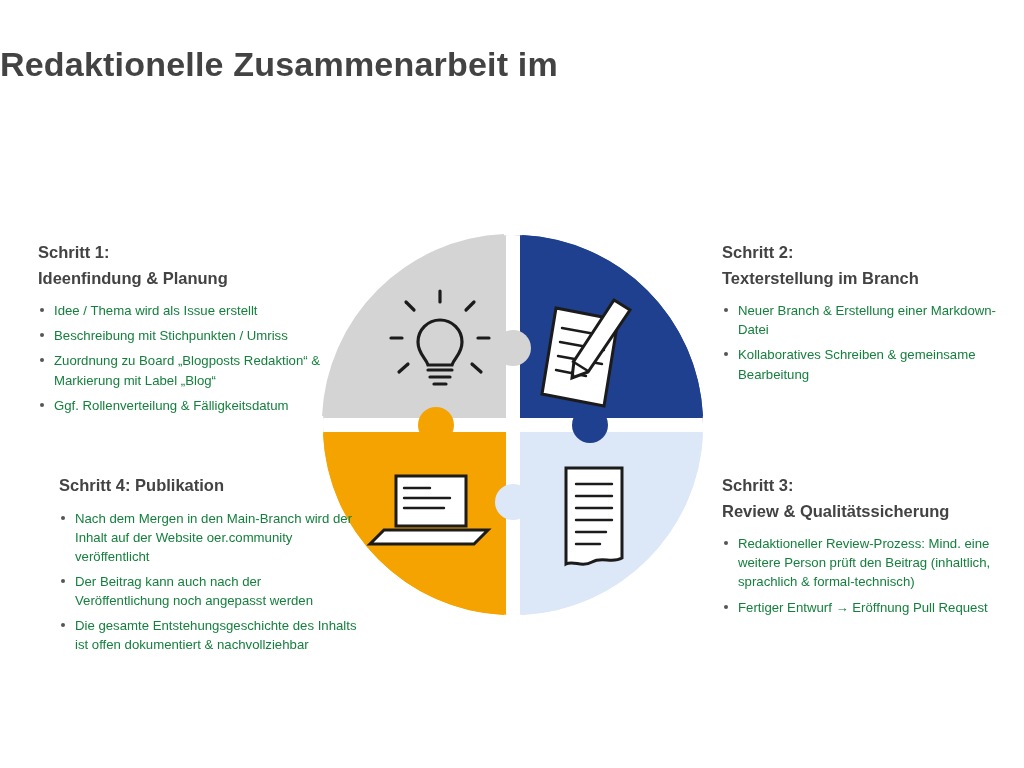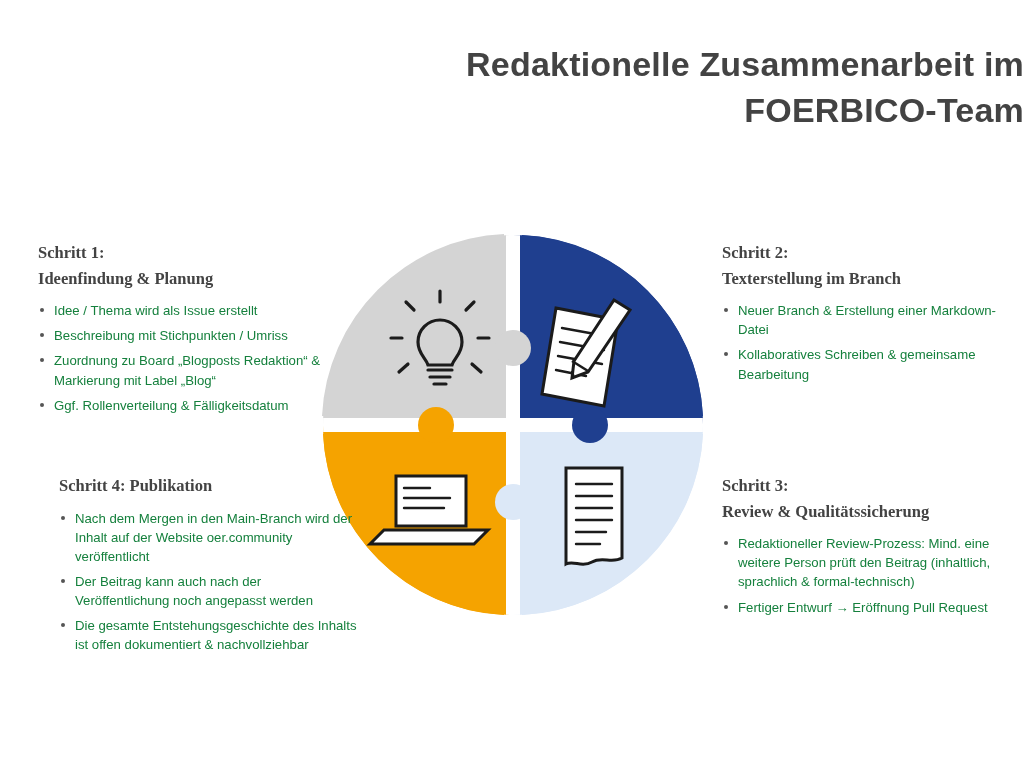--- a/index.html
+++ b/index.html
@@ -13,21 +13,21 @@
     position: relative;
     overflow: hidden;
   }
 
   
   #title {
     position: absolute;
     top: 42px;
     left: 0;
     width: 1024px;
-    text-align: right;
+    text-align: left;
     font-size: 34px;
     font-weight: bold;
     color: #434343;
     line-height: 1.35;
     letter-spacing: 0.2px;
   }
   #title .line2 { display: block; }
 
   
   #puzzle {
@@ -43,21 +43,21 @@
   .step {
     position: absolute;
   }
   .step-title {
     font-size: 16.5px;
     font-weight: bold;
     color: #434343;
     line-height: 1.55;
     margin-bottom: 10px;
   }
-  .step-title .t-line { display: block; font-family: Liberation Serif, serif; }
+  .step-title .t-line { display: block; }
   .step ul {
     list-style: none;
     margin: 0;
     padding: 0;
   }
   .step ul li {
     position: relative;
     padding-left: 16px;
     margin-bottom: 6px;
     font-size: 13.2px;
@@ -78,21 +78,20 @@
   #step1 { left: 38px;  top: 240px;  width: 300px; }
   #step2 { left: 722px; top: 240px;  width: 300px; }
   #step4 { left: 38px;  top: 473px;  width: 300px; margin-left: 21px; }
   #step3 { left: 722px; top: 473px;  width: 302px; }
 </style>
 </head>
 <body>
 
 <div id="title">
   <span class="line1">Redaktionelle Zusammenarbeit im</span>
-  <span class="line2">FOERBICO-Team</span>
 </div>
 
 <div id="puzzle">
   <svg width="390" height="390" viewBox="0 0 390 390" xmlns="http://www.w3.org/2000/svg">
 
     <path fill="#d4d4d4" d="M186 4
          A191 191 0 0 0 4 186
          L4 186
          L169 186
          a13 13 0 0 1 13 -13

